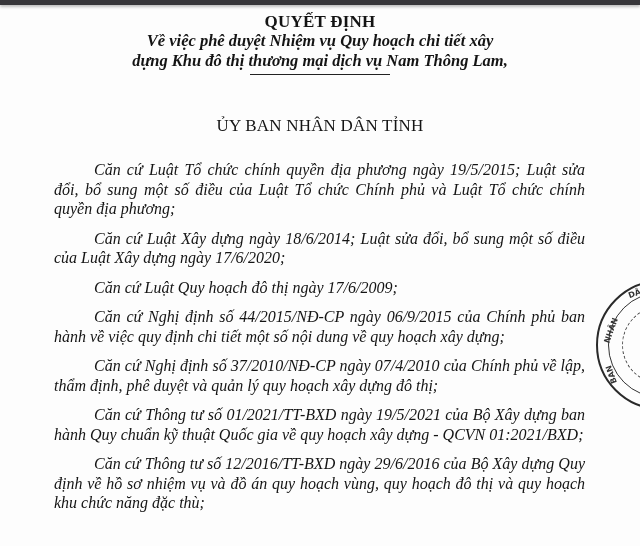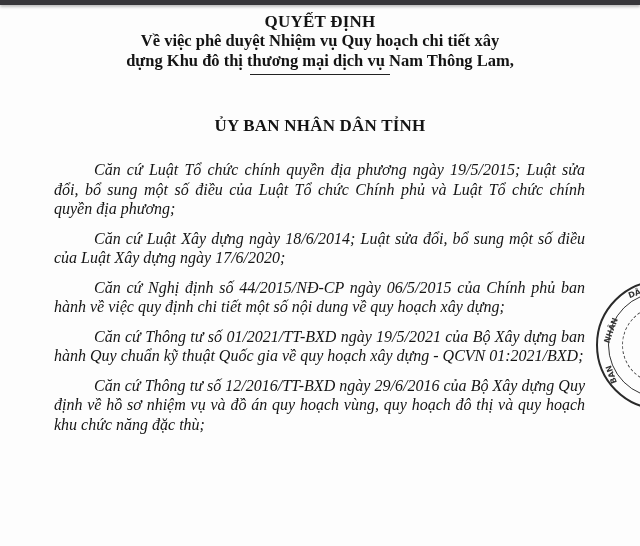--- a/index.html
+++ b/index.html
@@ -32,33 +32,34 @@
       font-weight: bold;
     }
     .title {
       font-size: 17px;
       line-height: 19px;
       letter-spacing: 0.2px;
     }
     .subtitle-line {
       font-size: 16.5px;
       line-height: 19.5px;
+      font-style: italic;
     }
     .rule {
       width: 140px;
       height: 1px;
       background: #222;
       margin: 4px auto 0 auto;
     }
     .council {
       position: absolute;
       left: 0; top: 116px;
       width: 640px;
       text-align: center;
-      font-weight: bold;
+      font-weight: normal;
       font-size: 17px;
       letter-spacing: 0.2px;
     }
     .body {
       position: absolute;
       left: 54px;
       top: 160px;
       width: 548px;
       font-style: italic;
       font-size: 16px;
@@ -115,21 +116,23 @@
     <div class="subtitle-line">Về việc phê duyệt Nhiệm vụ Quy hoạch chi tiết xây</div>
     <div class="subtitle-line">dựng Khu đô thị thương mại dịch vụ Nam Thông Lam,</div>
     <div class="rule"></div>
   </div>
 
   <div class="council">ỦY BAN NHÂN DÂN TỈNH</div>
 
   <div class="body">
     <p class="para">Căn cứ Luật Tổ chức chính quyền địa phương ngày 19/5/2015; Luật sửa đổi, bổ sung một số điều của Luật Tổ chức Chính phủ và Luật Tổ chức chính quyền địa phương;</p>
     <p class="para">Căn cứ Luật Xây dựng ngày 18/6/2014; Luật sửa đổi, bổ sung một số điều của Luật Xây dựng ngày 17/6/2020;</p>
-    <p class="para">Căn cứ Nghị định số 44/2015/NĐ-CP ngày 06/5/2015 của Chính phủ ban hành về việc quy định chi tiết một số nội dung về quy hoạch xây dựng;</p>
+    <p class="para">Căn cứ Luật Quy hoạch đô thị ngày 17/6/2009;</p>
+    <p class="para">Căn cứ Nghị định số 44/2015/NĐ-CP ngày 06/9/2015 của Chính phủ ban hành về việc quy định chi tiết một số nội dung về quy hoạch xây dựng;</p>
+    <p class="para">Căn cứ Nghị định số 37/2010/NĐ-CP ngày 07/4/2010 của Chính phủ về lập, thẩm định, phê duyệt và quản lý quy hoạch xây dựng đô thị;</p>
     <p class="para">Căn cứ Thông tư số 01/2021/TT-BXD ngày 19/5/2021 của Bộ Xây dựng ban hành Quy chuẩn kỹ thuật Quốc gia về quy hoạch xây dựng - QCVN 01:2021/BXD;</p>
     <p class="para">Căn cứ Thông tư số 12/2016/TT-BXD ngày 29/6/2016 của Bộ Xây dựng Quy định về hồ sơ nhiệm vụ và đồ án quy hoạch vùng, quy hoạch đô thị và quy hoạch khu chức năng đặc thù;</p>
   </div>
 
   <div class="stamp">
     <div class="stamp-inner"></div>
     <div class="stamp-core"></div>
     <span class="stamp-text" style="left:30px; top:6px; transform:rotate(-20deg);">DÂN</span>
     <span class="stamp-text" style="left:0px; top:44px; transform:rotate(-70deg);">NHÂN</span>
     <span class="stamp-text" style="left:4px; top:88px; transform:rotate(-110deg);">BAN</span>

